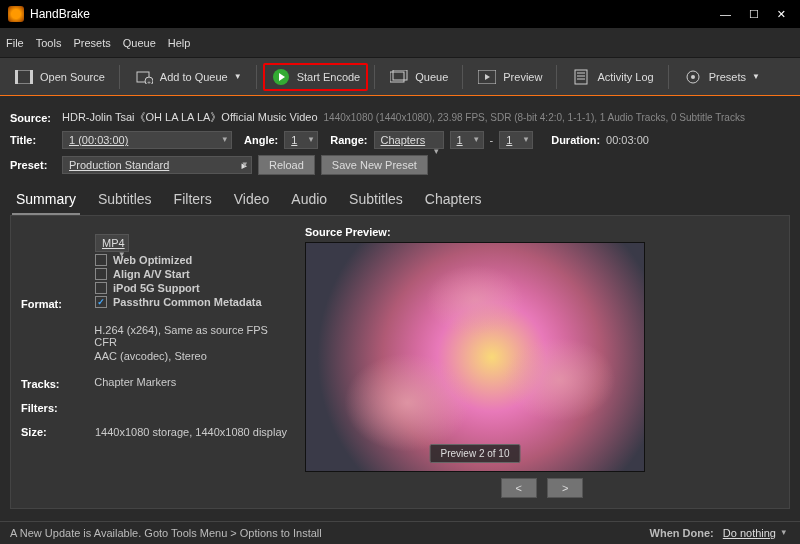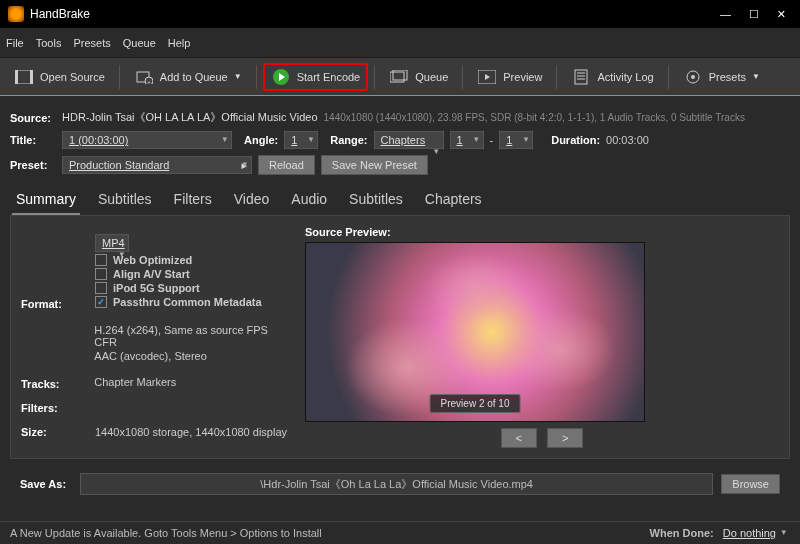--- a/index.html
+++ b/index.html
@@ -26,21 +26,21 @@
 .tab { padding: 6px 4px; color: #ccc; cursor: pointer; font-size: 14px; }
 .tab.active { border-bottom: 2px solid #888; color: #fff; }
 .panel { display: flex; gap: 14px; padding: 10px 0 0 0; background: #353535; border: 1px solid #444; border-top: none; padding: 10px;}
 .left { width: 270px; }
 .formrow { display: flex; align-items: flex-end; gap: 22px; margin: 8px 0; }
 .formlbl { width: 52px; color: #fff; font-weight: bold; font-size: 11px; }
 .chk { display: flex; align-items: center; gap: 6px; font-size: 11px; color: #ccc; margin: 2px 0; font-weight: bold; }
 .chkbox { width: 12px; height: 12px; border: 1px solid #888; display: inline-flex; align-items: center; justify-content: center; font-size: 9px; color: #4af; }
 .preview { flex: 1; }
 .pvlabel { color: #fff; font-weight: bold; font-size: 11px; margin-bottom: 4px; }
-.pvimg { width: 340px; height: 180px; background: radial-gradient(circle at 55% 50%, #f9d978 0%, #e879b9 25%, #d46a9e 35%, #b05a75 50%, #3a3a48 80%); position: relative; border: 1px solid #111; }
+.pvimg { width: 340px; height: 230px; background: radial-gradient(circle at 55% 50%, #f9d978 0%, #e879b9 25%, #d46a9e 35%, #b05a75 50%, #3a3a48 80%); position: relative; border: 1px solid #111; }
 .pvimg::before { content:""; position:absolute; inset:0; background:
   radial-gradient(ellipse 90px 70px at 30% 70%, rgba(230,160,170,.8), transparent 70%),
   radial-gradient(ellipse 80px 60px at 75% 60%, rgba(230,160,170,.7), transparent 70%),
   radial-gradient(ellipse 70px 50px at 50% 25%, rgba(230,160,170,.6), transparent 70%); }
 .pvtag { position: absolute; bottom: 8px; left: 50%; transform: translateX(-50%); background: rgba(40,40,40,.85); border: 1px solid #666; padding: 3px 10px; font-size: 10px; color: #ddd; border-radius: 2px; }
 .pvnav { display: flex; gap: 10px; justify-content: center; margin-top: 6px; }
 .pvnav .btn { padding: 3px 14px; }
 .saveas { display: flex; align-items: center; gap: 8px; padding: 6px 10px; margin-top: 8px; }
 .saveas input { flex: 1; background: #3a3a3a; border: 1px solid #555; color: #bbb; padding: 4px 8px; font-size: 11px; text-align: center; }
 .statusbar { position: absolute; bottom: 0; left: 0; right: 0; background: #2a2a2a; border-top: 1px solid #444; padding: 5px 10px; display: flex; justify-content: space-between; font-size: 11px; color: #bbb; }

